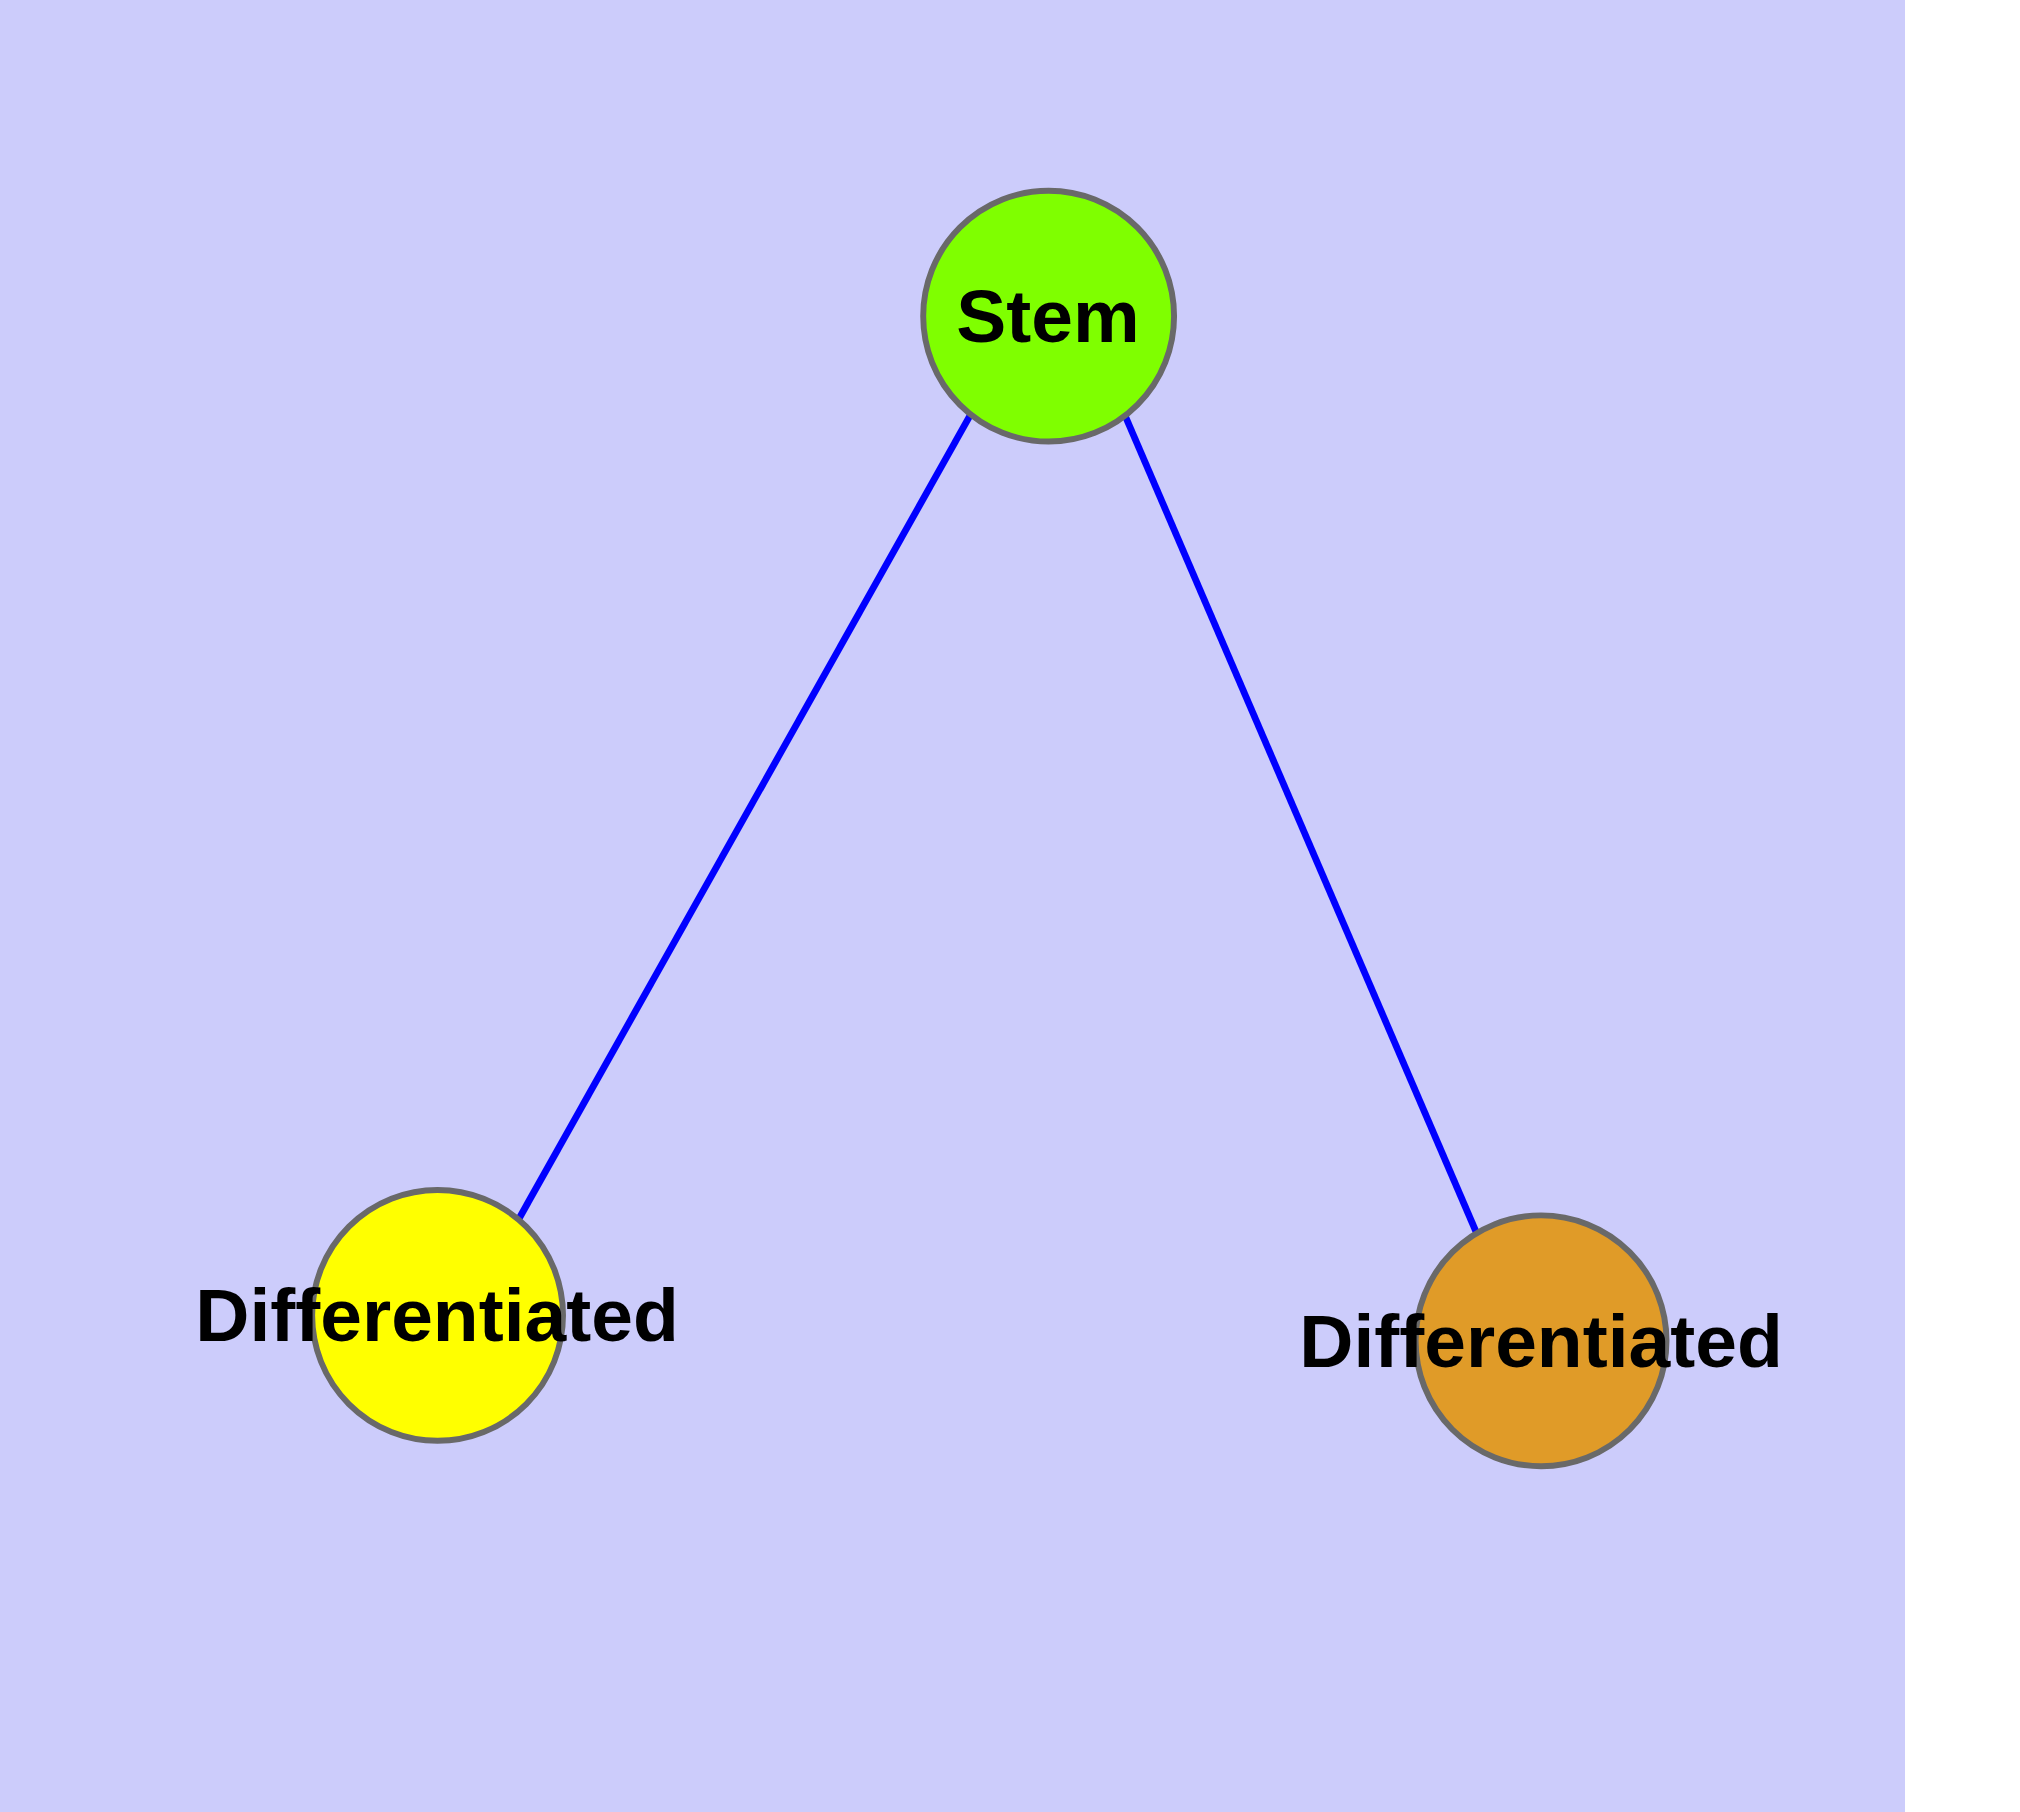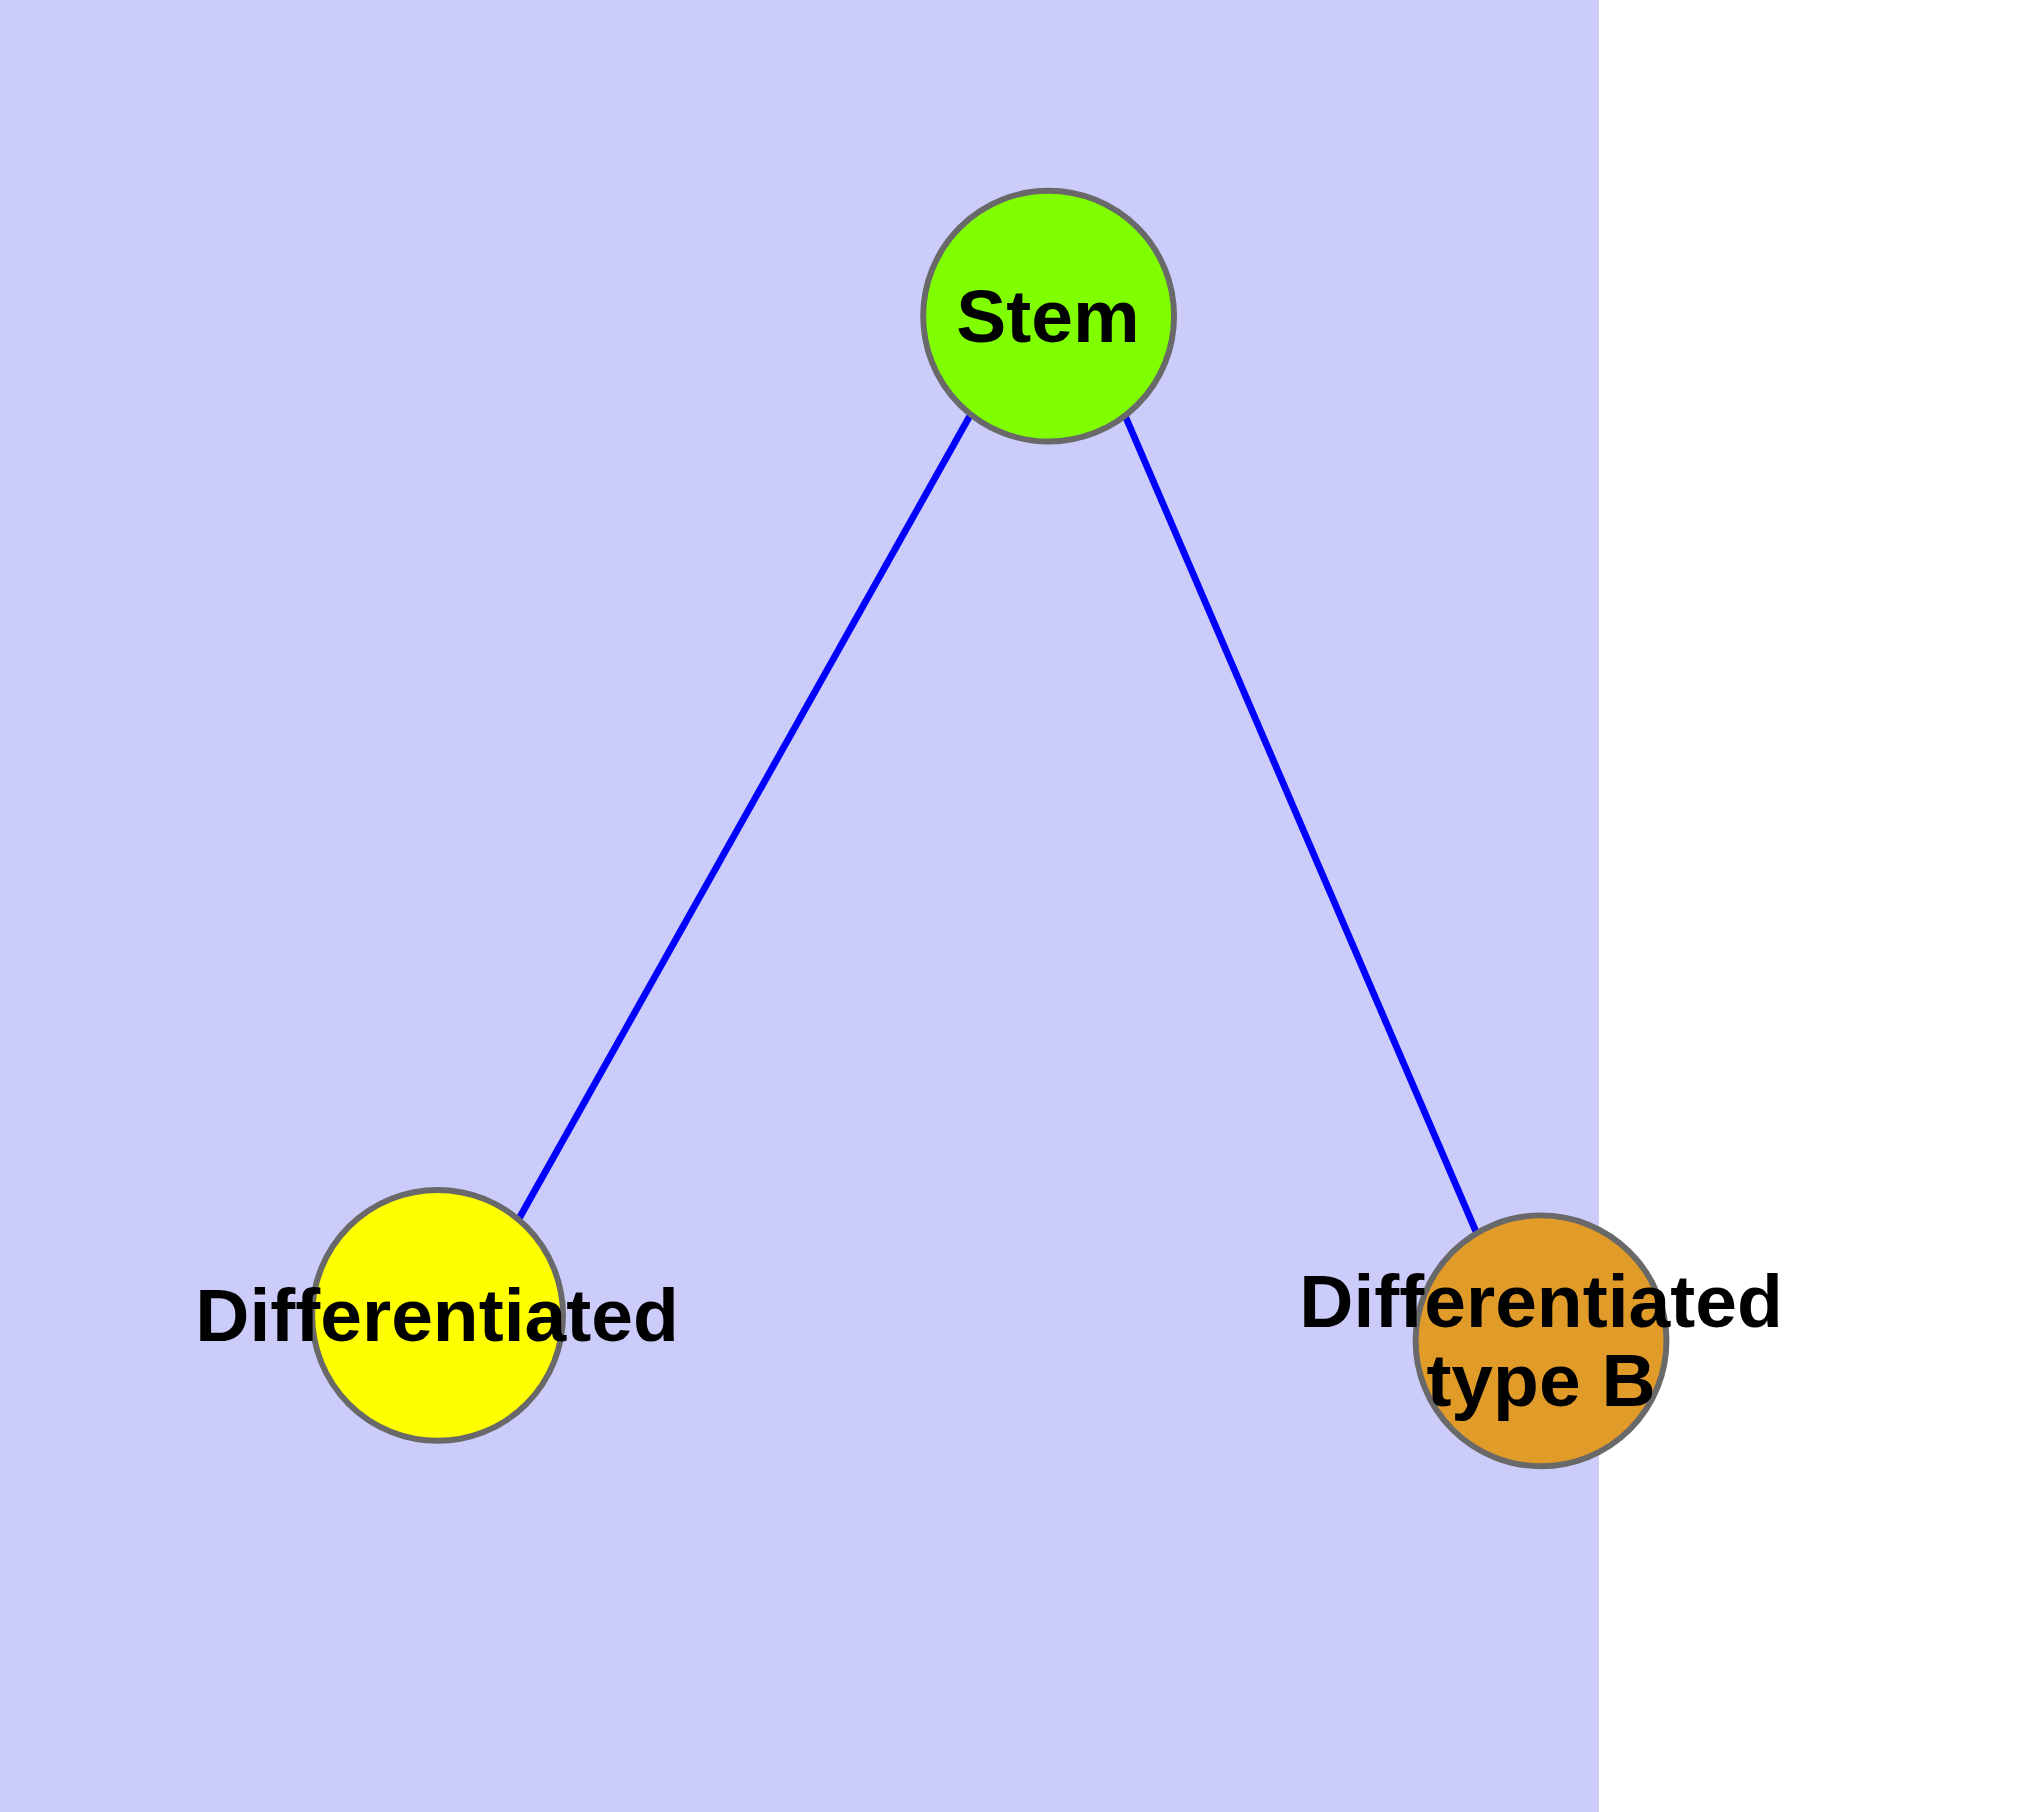--- a/index.html
+++ b/index.html
@@ -36,21 +36,21 @@
     pointer-events: none;
     transform: translate(-50%, -50%);
   }
   .node-label.two-line {
     line-height: 1.05;
   }
 </style>
 </head>
 <body>
 
-<div id="graph-canvas" style="width: 1599px; height: 1812px; background: rgb(204, 204, 251);">
+<div id="graph-canvas" style="width: 1905px; height: 1812px; background: rgb(204, 204, 251);">
 
   <svg id="graph-svg" viewBox="0 0 2384 2138">
     <g id="edge-layer">
         <line x1="1145" y1="489" x2="612" y2="1438" stroke="#0000ff" stroke-width="8" stroke-linecap="butt"></line>
         <line x1="1327" y1="490" x2="1742" y2="1455" stroke="#0000ff" stroke-width="8" stroke-linecap="butt"></line>
       </g>
     <g id="node-layer">
         <circle cx="1237" cy="373" r="148" fill="#7fff00" stroke="#696969" stroke-width="7"></circle>
         <circle cx="516" cy="1552" r="148" fill="#ffff00" stroke="#696969" stroke-width="7"></circle>
         <circle cx="1818" cy="1582" r="148" fill="#e09b28" stroke="#696969" stroke-width="7"></circle>
@@ -59,18 +59,17 @@
 
   <div id="label-layer">
       <div class="node-label" style="left: 1048px; top: 316px; font-size: 75px; color: rgb(0, 0, 0);">
         <div>Stem</div>
       </div>
       <div class="node-label two-line" style="left: 437px; top: 1315px; font-size: 75px; color: rgb(0, 0, 0);">
         <div>Differentiated</div>
       </div>
       <div class="node-label two-line" style="left: 1541px; top: 1341px; font-size: 75px; color: rgb(0, 0, 0);">
         <div>Differentiated</div>
-        <div>type B</div>
       </div>
     </div>
 
 </div>
 
 
 </body></html>

